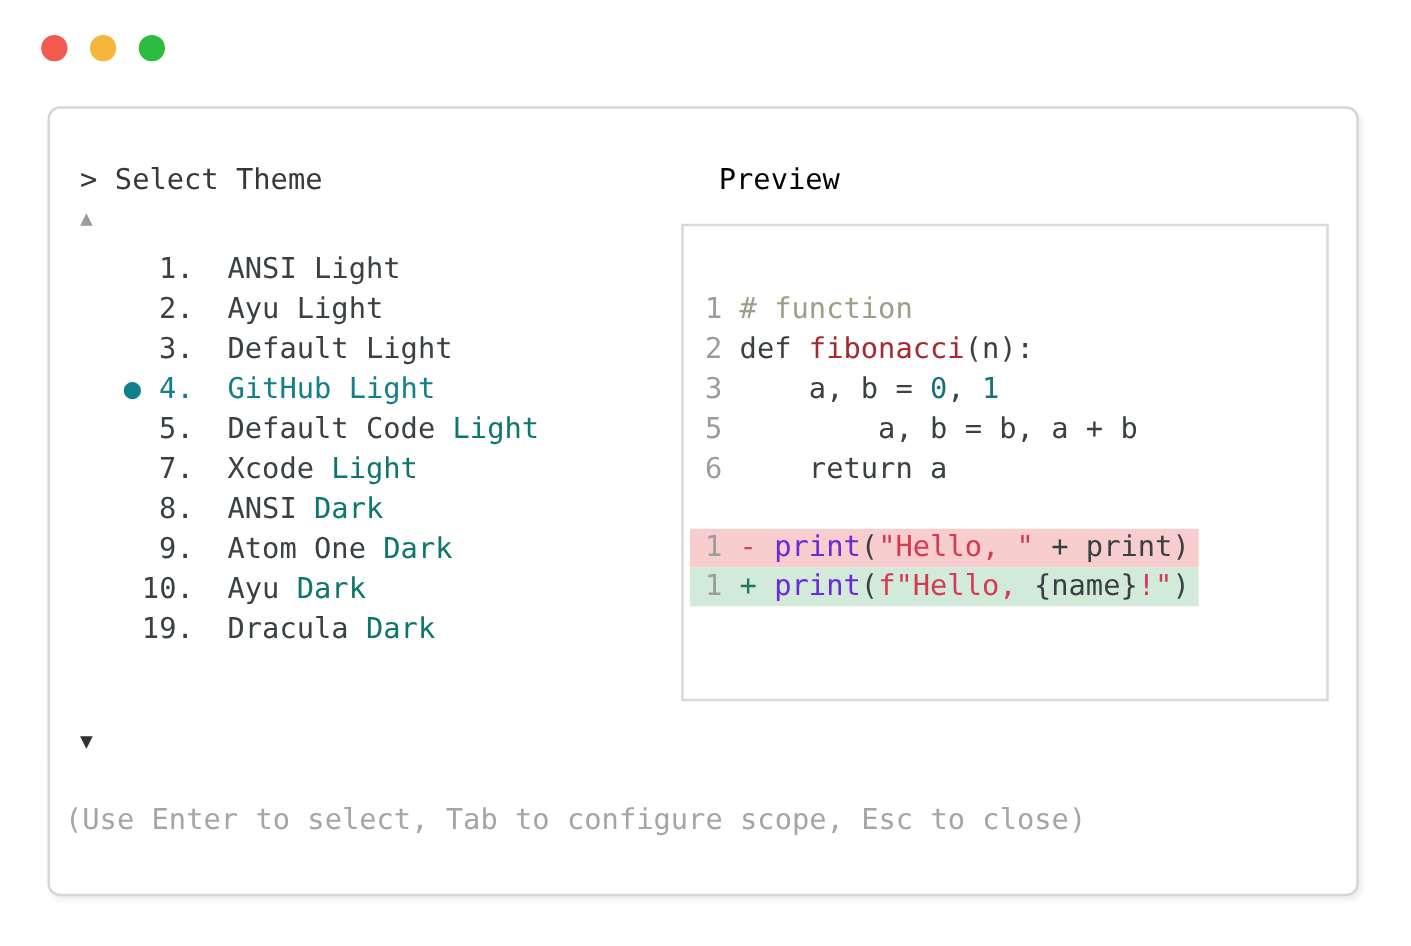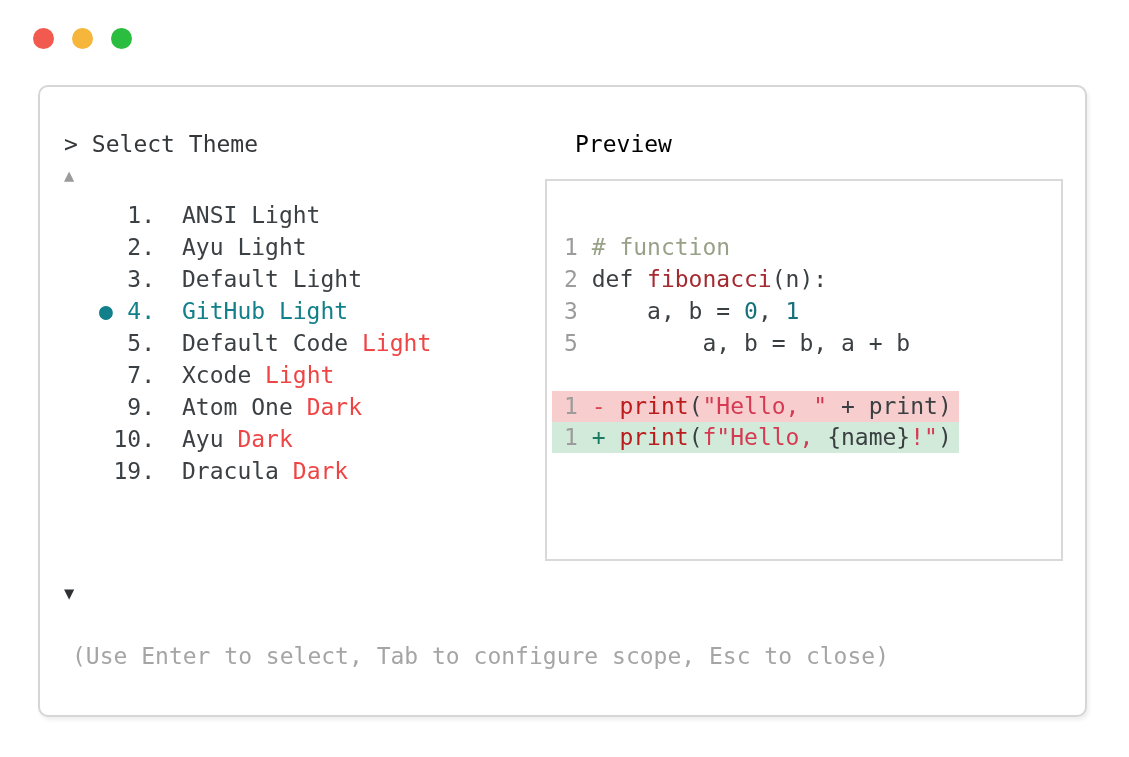--- a/index.html
+++ b/index.html
@@ -18,45 +18,45 @@
   .prompt{position:absolute;left:24px;top:44px;font-size:23px;color:#34383b;white-space:pre;}
   .prompt .caret{margin-right:14px;}
   .scroll-up{position:absolute;left:24px;top:76px;font-size:17px;color:#9b9b9b;line-height:24px;}
   .scroll-down{position:absolute;left:24px;top:494px;font-size:17px;color:#2e3235;line-height:24px;}
   
   .theme-list{position:absolute;left:24px;top:112px;width:440px;}
   .trow{height:32px;line-height:32px;font-size:23px;color:#3b4044;white-space:pre;margin-left:35px;}
   .trow .marker{display:inline-block;width:14px;color:#12808a;}
   .trow .tnum{display:inline-block;width:42px;text-align:right;}
   .trow .tname{margin-left:27px;}
-  .trow .tsuffix{color:#ef4444;}
+  .trow .tsuffix{color:#0f766e;}
   .trow.selected .tnum,.trow.selected .tname,.trow.selected .tsuffix{color:#12808a;}
   
   .preview-label{position:absolute;left:502px;top:44px;font-size:23px;color:#000000;margin-left:33px;}
   .preview-box{position:absolute;left:505px;top:92px;width:518px;height:382px;
                border:2px solid #d9d9d9;background:#ffffff;box-sizing:border-box;
                padding-top:50px;overflow:hidden;}
   .code-line{height:32px;line-height:32px;font-size:23px;white-space:pre;
              padding-left:17px;color:#3a3f42;}
   .ln{display:inline-block;width:2ch;color:#9c9c9c;}
   .c-comment{color:#98a188;}
   .c-func{color:#a5292f;margin-top:44px;}
   .c-numlit{color:#16707a;}
   .c-builtin{color:#3c8ed3;}
-  .c-print{color:#b91c1c;}
+  .c-print{color:#6d28d9;}
   .c-str{color:#d63a52;}
   .c-minus{color:#d84752;}
   .c-plus{color:#1b7a5f;}
   .diff-block{margin-top:32px;}
   .diff-line{height:31px;line-height:31px;font-size:23px;white-space:pre;color:#3a3f42;
              width:fit-content;margin-left:5px;padding:0 7px 0 12px;}
   .diff-line.removed{background:#f8cdcd;}
   .diff-line.added{background:#d2ead9;}
   
-  .footer{position:absolute;left:32px;top:556px;font-size:23px;color:#a5a5a5;white-space:pre;}
+  .footer{position:absolute;left:12px;top:556px;font-size:23px;color:#a5a5a5;white-space:pre;}
 </style>
 </head>
 <body>
 
 <div class="stage">
 
   <div class="lights">
     <span class="light red"></span>
     <span class="light yellow"></span>
     <span class="light green"></span>
@@ -68,34 +68,36 @@
 
     <div class="scroll-up">▲</div>
 
     <div class="theme-list">
       <div class="trow"><span class="marker"></span><span class="tnum">1.</span><span class="tname">ANSI Light</span><span class="tsuffix"></span></div>
       <div class="trow"><span class="marker"></span><span class="tnum">2.</span><span class="tname">Ayu Light</span><span class="tsuffix"></span></div>
       <div class="trow"><span class="marker"></span><span class="tnum">3.</span><span class="tname">Default Light</span><span class="tsuffix"></span></div>
       <div class="trow selected"><span class="marker">●</span><span class="tnum">4.</span><span class="tname">GitHub Light</span><span class="tsuffix"></span></div>
       <div class="trow"><span class="marker"></span><span class="tnum">5.</span><span class="tname">Default Code</span><span class="tsuffix"> Light</span></div>
       <div class="trow"><span class="marker"></span><span class="tnum">7.</span><span class="tname">Xcode</span><span class="tsuffix"> Light</span></div>
+      <div class="trow"><span class="marker"></span><span class="tnum">8.</span><span class="tname">ANSI</span><span class="tsuffix"> Dark</span></div>
       <div class="trow"><span class="marker"></span><span class="tnum">9.</span><span class="tname">Atom One</span><span class="tsuffix"> Dark</span></div>
       <div class="trow"><span class="marker"></span><span class="tnum">10.</span><span class="tname">Ayu</span><span class="tsuffix"> Dark</span></div>
       <div class="trow"><span class="marker"></span><span class="tnum">19.</span><span class="tname">Dracula</span><span class="tsuffix"> Dark</span></div>
     </div>
 
     <div class="scroll-down">▼</div>
 
     <div class="preview-label">Preview</div>
 
     <div class="preview-box">
       <div class="code-line"><span class="ln">1</span><span class="c-comment"># function</span></div>
       <div class="code-line"><span class="ln">2</span><span>def </span><span class="c-func">fibonacci</span><span>(n):</span></div>
       <div class="code-line"><span class="ln">3</span><span>    a, b = </span><span class="c-numlit">0</span><span>, </span><span class="c-numlit">1</span></div>
       <div class="code-line"><span class="ln">5</span><span>        a, b = b, a + b</span></div>
+      <div class="code-line"><span class="ln">6</span><span>    return a</span></div>
 
       <div class="diff-block">
         <div class="diff-line removed"><span class="ln">1</span><span class="c-minus">- </span><span class="c-print">print</span><span>(</span><span class="c-str">"Hello, "</span><span> + print)</span></div>
         <div class="diff-line added"><span class="ln">1</span><span class="c-plus">+ </span><span class="c-print">print</span><span>(</span><span class="c-str">f"Hello, </span><span>{name}</span><span class="c-str">!"</span><span>)</span></div>
       </div>
     </div>
 
     <div class="footer">(Use Enter to select, Tab to configure scope, Esc to close)</div>
 
   </div>

